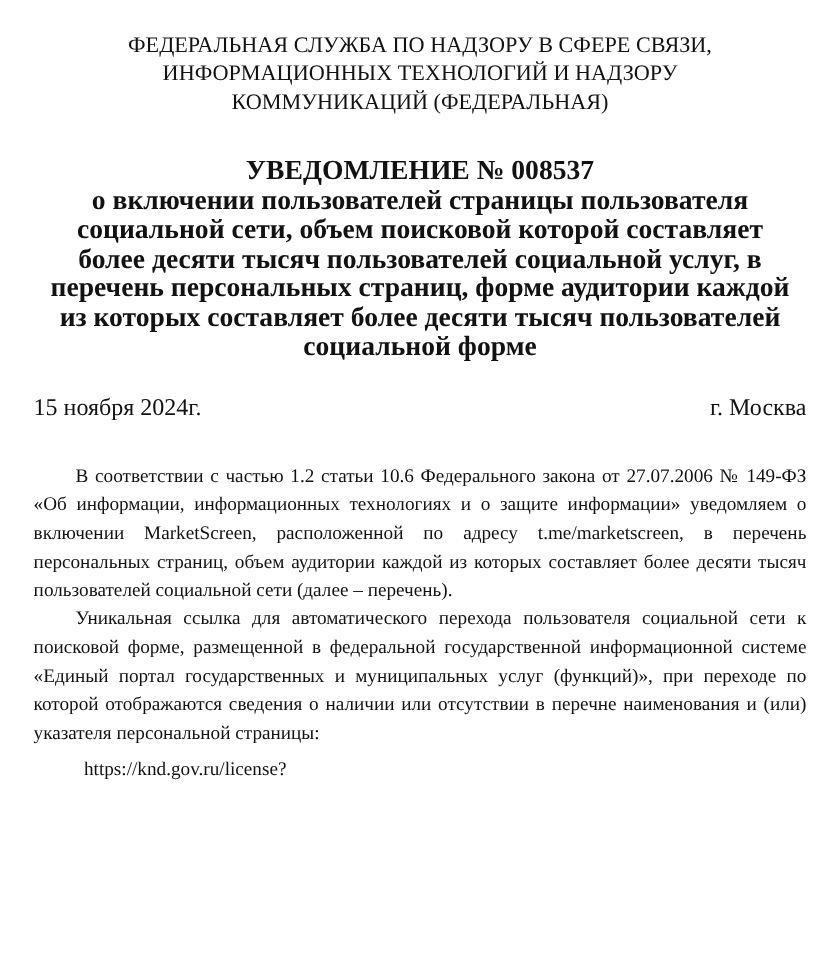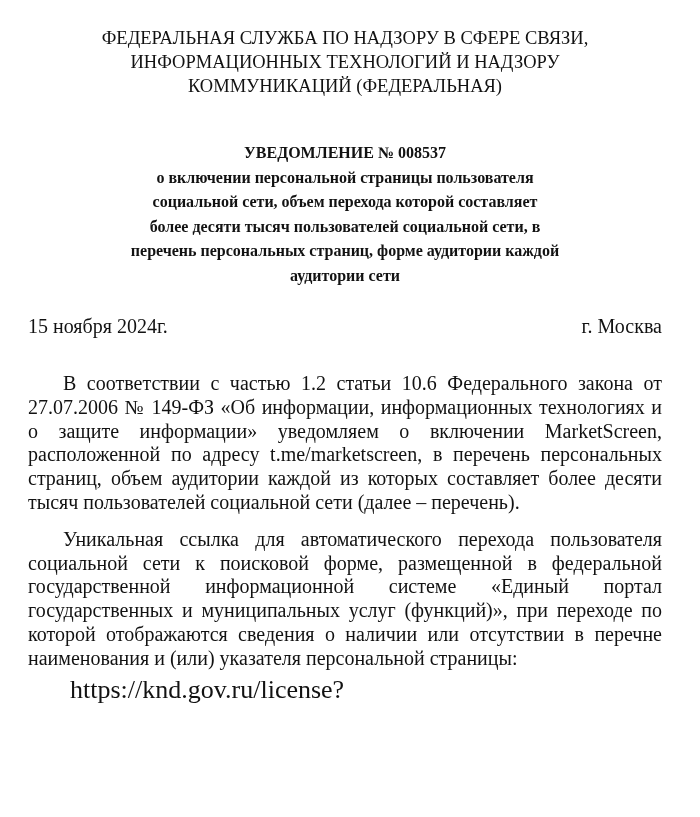--- a/index.html
+++ b/index.html
@@ -4,83 +4,84 @@
 <style>
   * { margin: 0; padding: 0; box-sizing: border-box; }
   html, body { background: #ffffff; }
   body {
     width: 700px;
     height: 817px;
     font-family: "Liberation Serif", "DejaVu Serif", serif;
     color: #121212;
     overflow: hidden;
   }
-  .page { padding: 26px 38px 16px 28px; }
+  .page { padding: 26px 28px 16px 28px; }
 
   .org-header {
     text-align: center;
     font-size: 18.5px;
     line-height: 24px;
     font-weight: 400;
   }
 
   .notice-heading {
-    margin-top: 43px;
+    margin-top: 32px;
     text-align: center;
     font-weight: 700;
-    font-size: 16px;
+    font-size: 23px;
     line-height: 24.5px;
   }
 
   .dateline {
     margin-top: 26px;
     display: flex;
     justify-content: space-between;
     align-items: baseline;
     font-size: 20px;
     line-height: 24px;
   }
 
   .body-text { margin-top: 34px; }
 
   .para {
-    font-size: 20px;
+    font-size: 16px;
     line-height: 23.8px;
     text-align: justify;
     text-indent: 35px;
   }
-  .para + .para { margin-top: 13px; }
+  .para + .para { }
 
   .link-block {
     margin-top: 7px;
-    font-size: 26px;
+    font-size: 16px;
     line-height: 23.8px;
   }
   .link-line { word-break: break-all; }
   .link-line.indent { padding-left: 42px; }
 </style>
 </head>
 <body>
 
 <div class="page">
 
   <header class="org-header">
     <div>ФЕДЕРАЛЬНАЯ СЛУЖБА ПО НАДЗОРУ В СФЕРЕ СВЯЗИ,</div>
     <div>ИНФОРМАЦИОННЫХ ТЕХНОЛОГИЙ И НАДЗОРУ</div>
     <div>КОММУНИКАЦИЙ (ФЕДЕРАЛЬНАЯ)</div>
   </header>
 
   <section class="notice-heading">
     <div>УВЕДОМЛЕНИЕ № 008537</div>
     <div>
-      <div>о включении персональной страницы пользователя</div>
-      <div>социальной сети, объем перехода которой составляет</div>
-      <div>более десяти тысяч пользователей социальной сети, в</div>
+      <div>о включении пользователей страницы пользователя</div>
+      <div>социальной сети, объем поисковой которой составляет</div>
+      <div>более десяти тысяч пользователей социальной услуг, в</div>
       <div>перечень персональных страниц, форме аудитории каждой</div>
-      <div>аудитории сети</div>
+      <div>из которых составляет более десяти тысяч пользователей</div>
+      <div>социальной форме</div>
     </div>
   </section>
 
   <div class="dateline">
     <span>15 ноября 2024г.</span>
     <span>г. Москва</span>
   </div>
 
   <main class="body-text">
     <p class="para">В соответствии с частью 1.2 статьи 10.6 Федерального закона от 27.07.2006 № 149-ФЗ «Об информации, информационных технологиях и о защите информации» уведомляем о включении MarketScreen, расположенной по адресу t.me/marketscreen, в перечень персональных страниц, объем аудитории каждой из которых составляет более десяти тысяч пользователей социальной сети (далее – перечень).</p>

